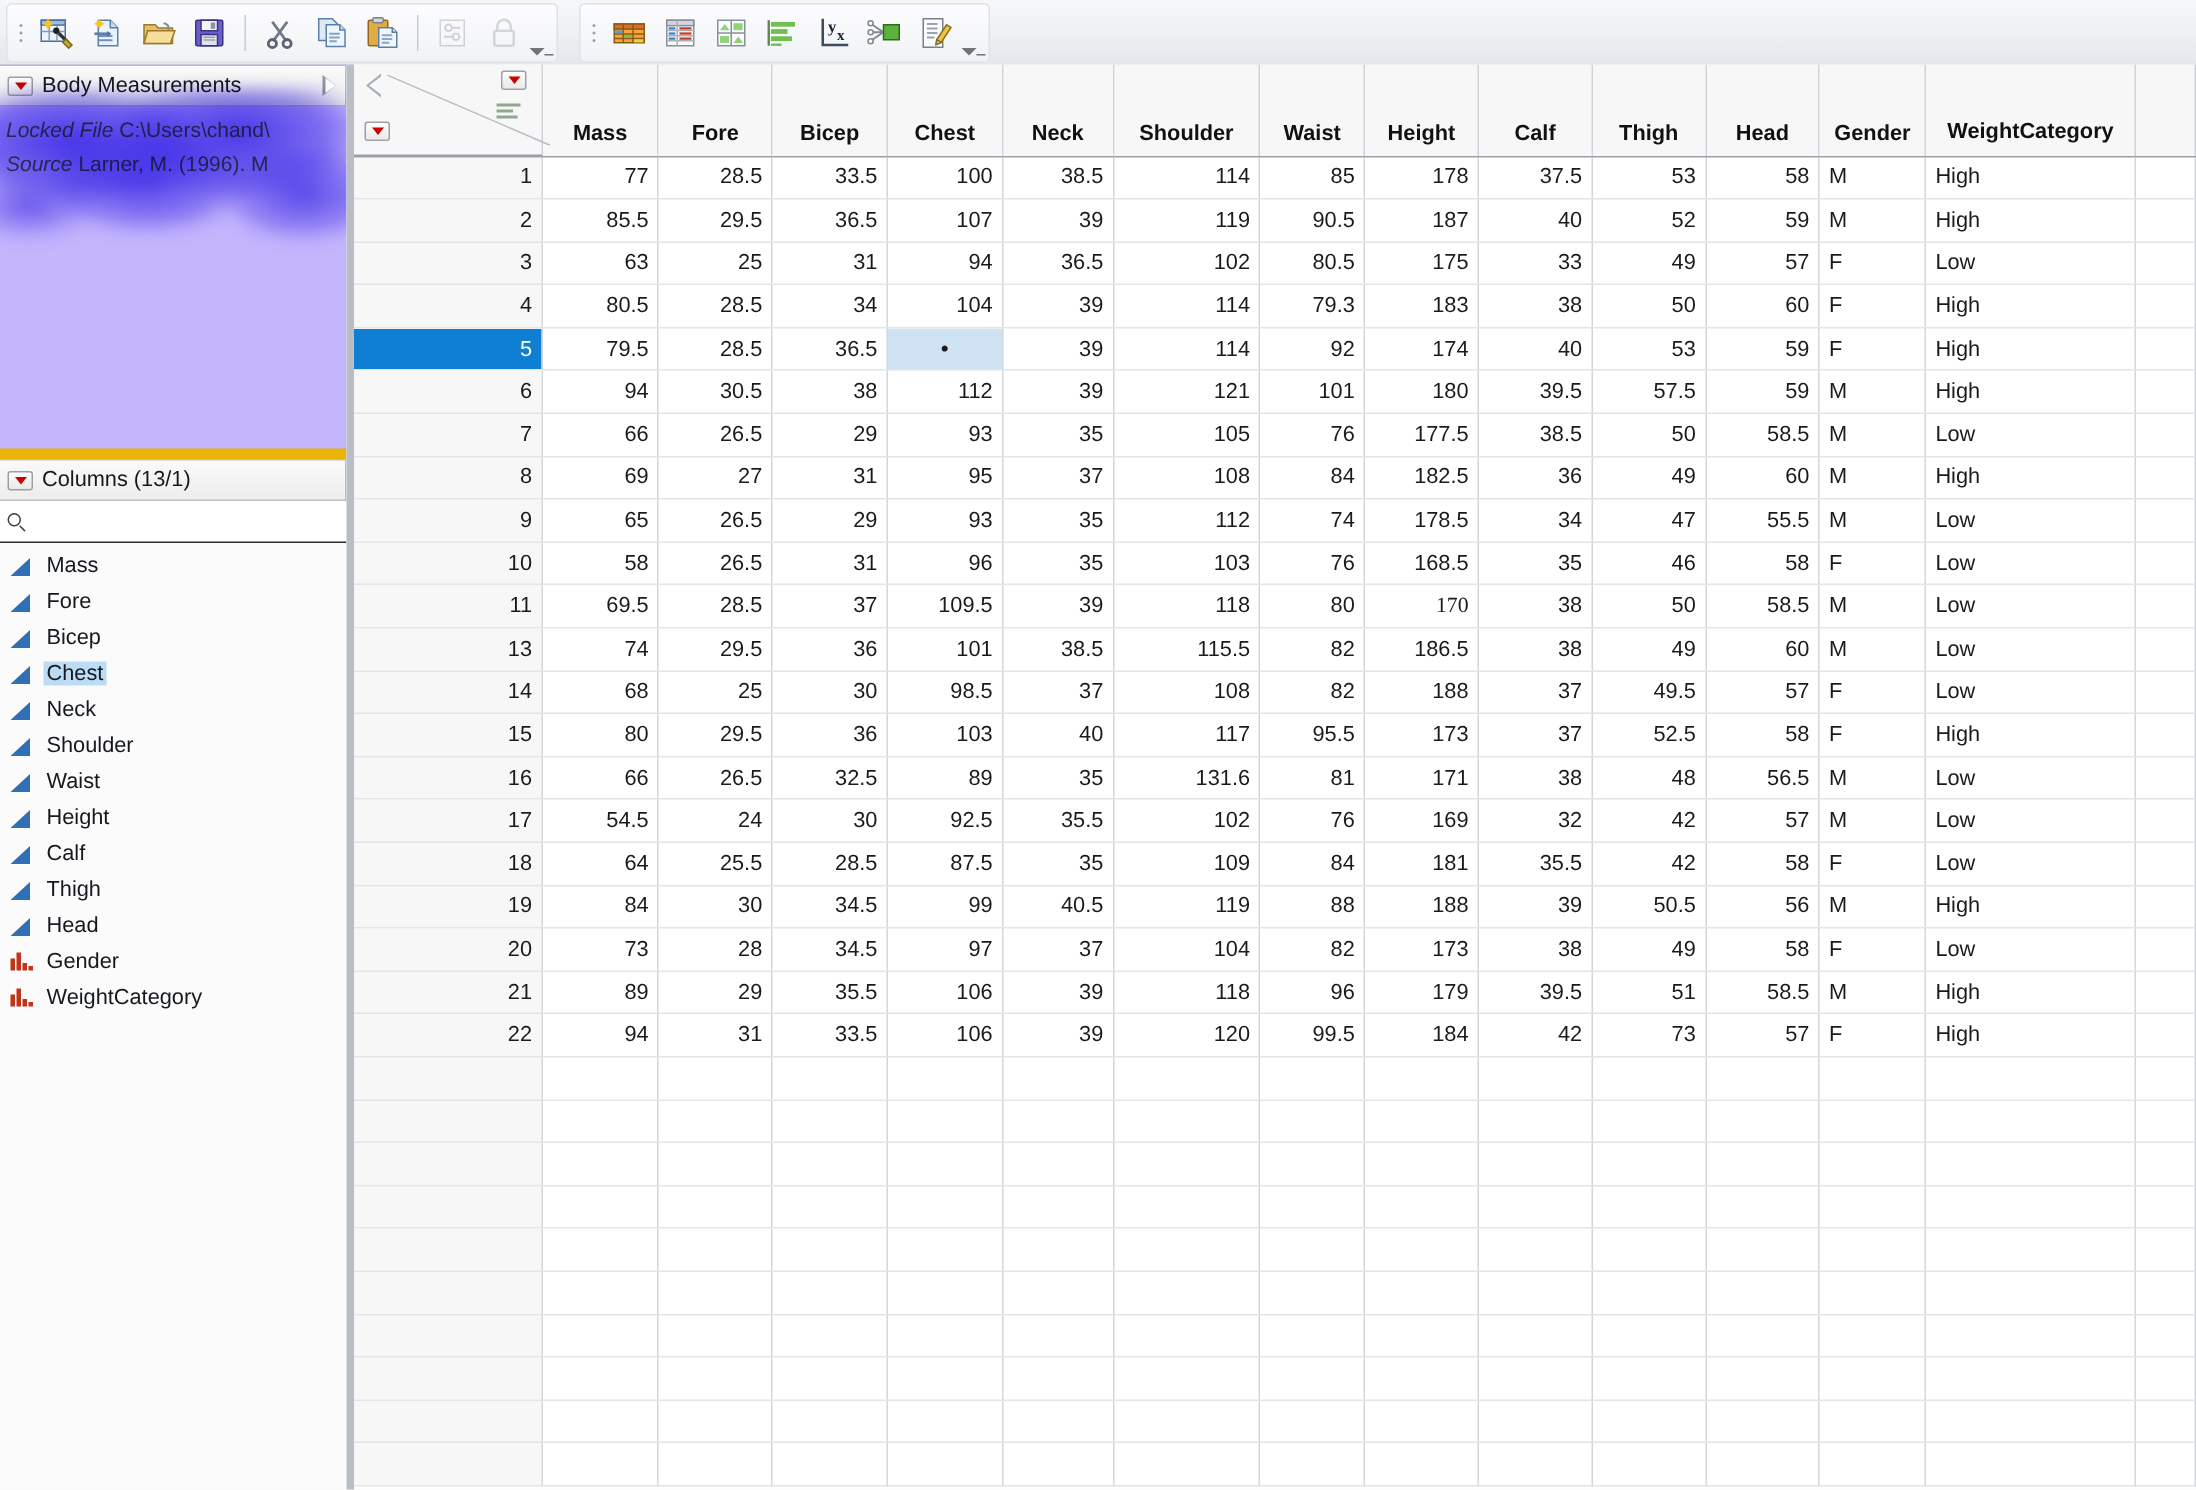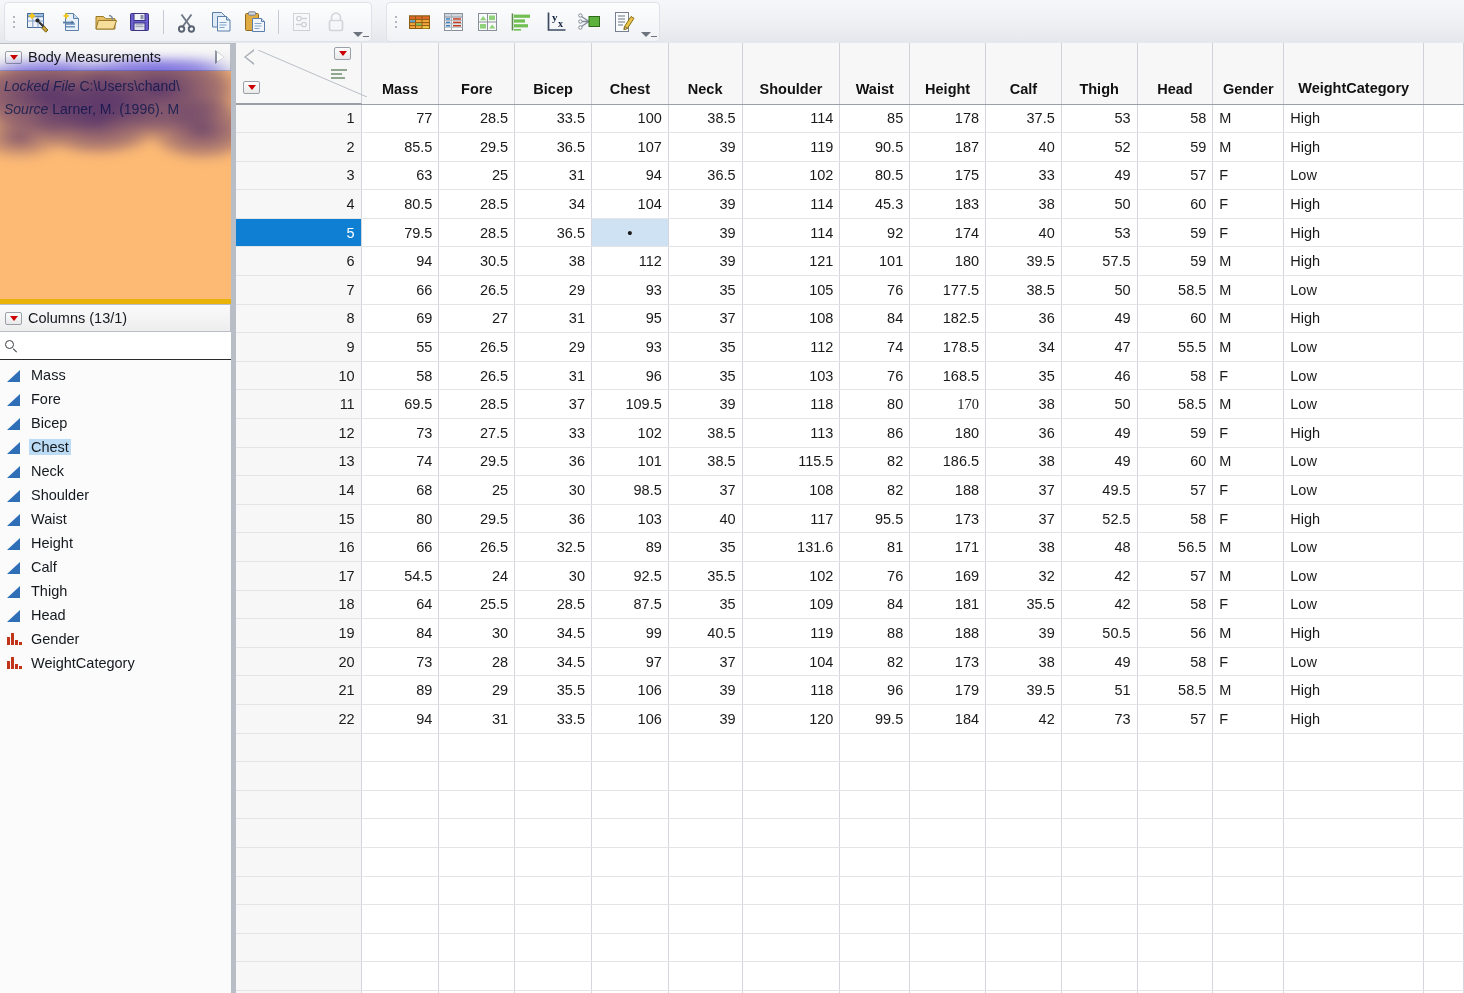--- a/index.html
+++ b/index.html
@@ -57,21 +57,21 @@
             border-top:7px solid transparent;border-bottom:7px solid transparent;
             border-left:9px solid transparent;
             box-sizing:border-box;cursor:pointer;}
   .expander::after{content:"";position:absolute;left:-9px;top:-7px;
             border-top:7px solid transparent;border-bottom:7px solid transparent;
             border-left:9px solid #9298a1;}
   .expander::before{content:"";position:absolute;left:-7px;top:-5px;z-index:2;
             border-top:5px solid transparent;border-bottom:5px solid transparent;
             border-left:7px solid #fafafa;}
 
-  #tablepanel{position:relative;height:256px;background:#fdba74;border-bottom:5px solid #eab308;}
+  #tablepanel{position:relative;height:256px;background:#c4b5fd;border-bottom:7px solid #eab308;}
   .meta{padding:4px 0 0 4px;line-height:23px;font-size:14px;color:#4b5058;}
   .meta .lbl{font-style:italic;}
   .meta-row{white-space:nowrap;overflow:hidden;}
   
   #blurblob{
     position:absolute;left:-10px;top:16px;width:252px;height:135px;
     pointer-events:none;
     background:
       radial-gradient(ellipse 120px 52px at 60px 36px, rgba(60,40,230,.95) 0%, rgba(60,40,230,.55) 55%, rgba(60,40,230,0) 78%),
       radial-gradient(ellipse 110px 56px at 168px 30px, rgba(60,40,230,.92) 0%, rgba(60,40,230,.5) 56%, rgba(60,40,230,0) 80%),
@@ -522,21 +522,21 @@
             <td class="cat" style="width: 40px;"></td>
           </tr>
           <tr>
             <td class="rownum" style="width: 126px;">4</td>
             <td class="num" style="width: 78px;">80.5</td>
             <td class="num" style="width: 76px;">28.5</td>
             <td class="num" style="width: 77px;">34</td>
             <td class="num" style="width: 77px;">104</td>
             <td class="num" style="width: 74px;">39</td>
             <td class="num" style="width: 98px;">114</td>
-            <td class="num" style="width: 70px;">45.3</td>
+            <td class="num" style="width: 70px;">79.3</td>
             <td class="num" style="width: 76px;">183</td>
             <td class="num" style="width: 76px;">38</td>
             <td class="num" style="width: 76px;">50</td>
             <td class="num" style="width: 76px;">60</td>
             <td class="cat" style="width: 71px;">F</td>
             <td class="cat" style="width: 140px;">High</td>
             <td class="cat" style="width: 40px;"></td>
           </tr>
           <tr>
             <td class="rownum selrow" style="width: 126px;">5</td>
@@ -601,21 +601,21 @@
             <td class="num" style="width: 76px;">182.5</td>
             <td class="num" style="width: 76px;">36</td>
             <td class="num" style="width: 76px;">49</td>
             <td class="num" style="width: 76px;">60</td>
             <td class="cat" style="width: 71px;">M</td>
             <td class="cat" style="width: 140px;">High</td>
             <td class="cat" style="width: 40px;"></td>
           </tr>
           <tr>
             <td class="rownum" style="width: 126px;">9</td>
-            <td class="num" style="width: 78px;">55</td>
+            <td class="num" style="width: 78px;">65</td>
             <td class="num" style="width: 76px;">26.5</td>
             <td class="num" style="width: 77px;">29</td>
             <td class="num" style="width: 77px;">93</td>
             <td class="num" style="width: 74px;">35</td>
             <td class="num" style="width: 98px;">112</td>
             <td class="num" style="width: 70px;">74</td>
             <td class="num" style="width: 76px;">178.5</td>
             <td class="num" style="width: 76px;">34</td>
             <td class="num" style="width: 76px;">47</td>
             <td class="num" style="width: 76px;">55.5</td>
@@ -648,37 +648,20 @@
             <td class="num" style="width: 77px;">109.5</td>
             <td class="num" style="width: 74px;">39</td>
             <td class="num" style="width: 98px;">118</td>
             <td class="num" style="width: 70px;">80</td>
             <td class="num" style="width: 76px; font-family: Liberation Serif, serif;">170</td>
             <td class="num" style="width: 76px;">38</td>
             <td class="num" style="width: 76px;">50</td>
             <td class="num" style="width: 76px;">58.5</td>
             <td class="cat" style="width: 71px;">M</td>
             <td class="cat" style="width: 140px;">Low</td>
-            <td class="cat" style="width: 40px;"></td>
-          </tr>
-          <tr>
-            <td class="rownum" style="width: 126px;">12</td>
-            <td class="num" style="width: 78px;">73</td>
-            <td class="num" style="width: 76px;">27.5</td>
-            <td class="num" style="width: 77px;">33</td>
-            <td class="num" style="width: 77px;">102</td>
-            <td class="num" style="width: 74px;">38.5</td>
-            <td class="num" style="width: 98px;">113</td>
-            <td class="num" style="width: 70px;">86</td>
-            <td class="num" style="width: 76px;">180</td>
-            <td class="num" style="width: 76px;">36</td>
-            <td class="num" style="width: 76px;">49</td>
-            <td class="num" style="width: 76px;">59</td>
-            <td class="cat" style="width: 71px;">F</td>
-            <td class="cat" style="width: 140px;">High</td>
             <td class="cat" style="width: 40px;"></td>
           </tr>
           <tr>
             <td class="rownum" style="width: 126px;">13</td>
             <td class="num" style="width: 78px;">74</td>
             <td class="num" style="width: 76px;">29.5</td>
             <td class="num" style="width: 77px;">36</td>
             <td class="num" style="width: 77px;">101</td>
             <td class="num" style="width: 74px;">38.5</td>
             <td class="num" style="width: 98px;">115.5</td>

